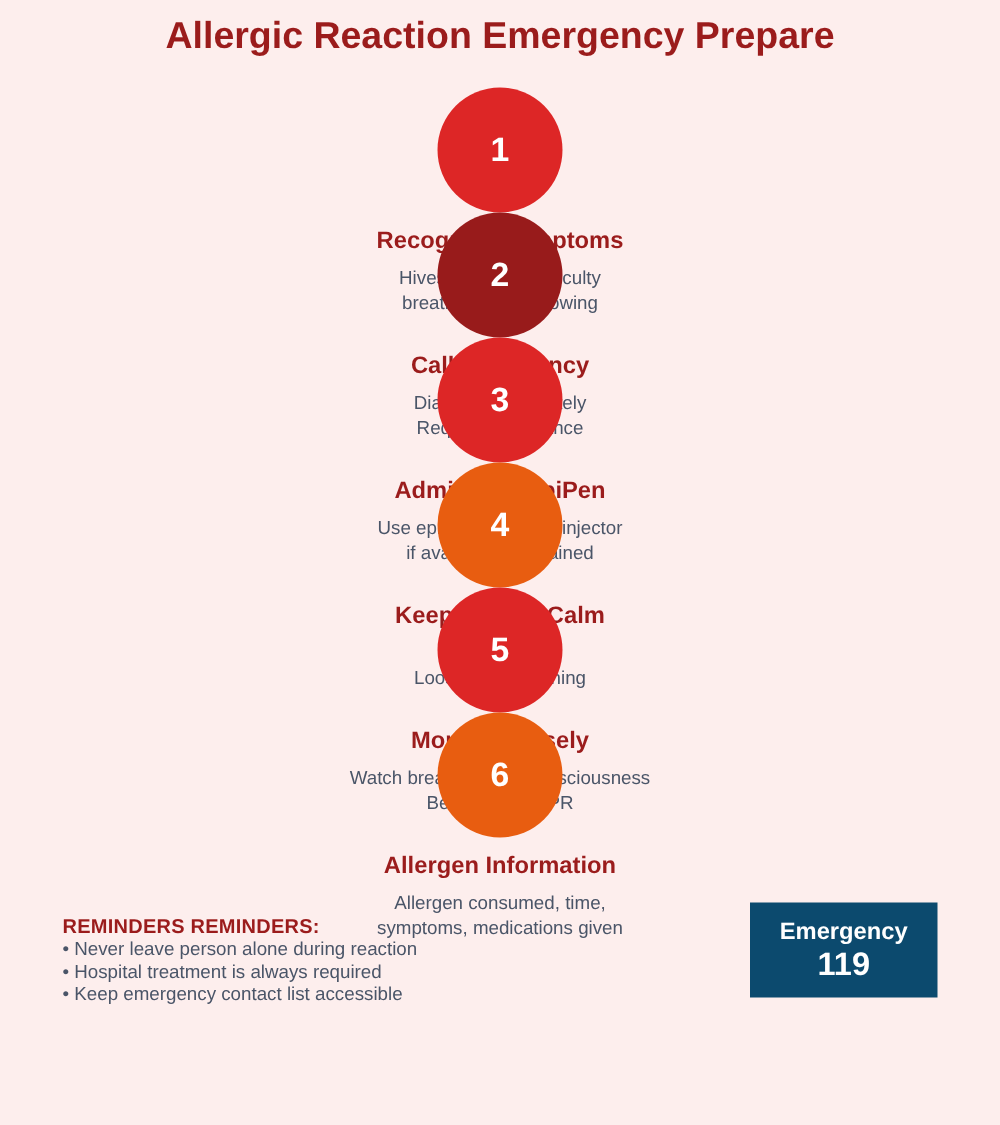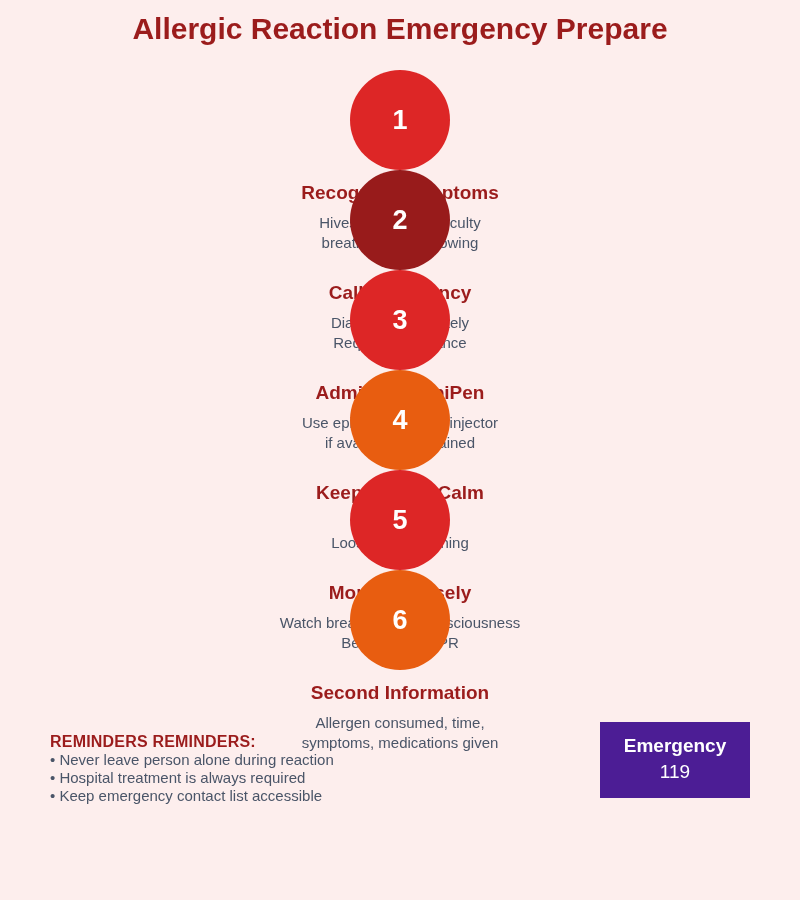--- a/index.html
+++ b/index.html
@@ -91,37 +91,37 @@
     line-height: 18px;
   }
 
   
   #emergency-badge {
     position: absolute;
     left: 600px;
     top: 722px;
     width: 150px;
     height: 76px;
-    background: #4c1d95;
+    background: #0c4a6e;
     display: flex;
     flex-direction: column;
     align-items: center;
     justify-content: center;
     color: #ffffff;
   }
 
   #emergency-label {
     font-size: 19px;
     font-weight: bold;
     line-height: 22px;
   }
 
   #emergency-number {
-    font-size: 19px;
-    font-weight: normal;
+    font-size: 26px;
+    font-weight: bold;
     line-height: 29px;
   }
 </style>
 </head>
 <body>
 
 <h1 id="page-title">Allergic Reaction Emergency Prepare</h1>
 
 <div class="steps-layer">
 
@@ -159,21 +159,21 @@
 
   <div class="step" style="top:582px">
     <div class="step-title">Monitor Closely</div>
     <div class="step-desc">
       <span>Watch breathing and consciousness</span><br>
       <span>Be ready for CPR</span>
     </div>
   </div>
 
   <div class="step" style="top:682px">
-    <div class="step-title">Second Information</div>
+    <div class="step-title">Allergen Information</div>
     <div class="step-desc">
       <span>Allergen consumed, time,</span><br>
       <span>symptoms, medications given</span>
     </div>
   </div>
 
   <div class="circle" style="top: 70px; background: rgb(221, 38, 38);">
       <span>1</span>
     </div>
   <div class="circle" style="top: 170px; background: rgb(152, 27, 27);">

